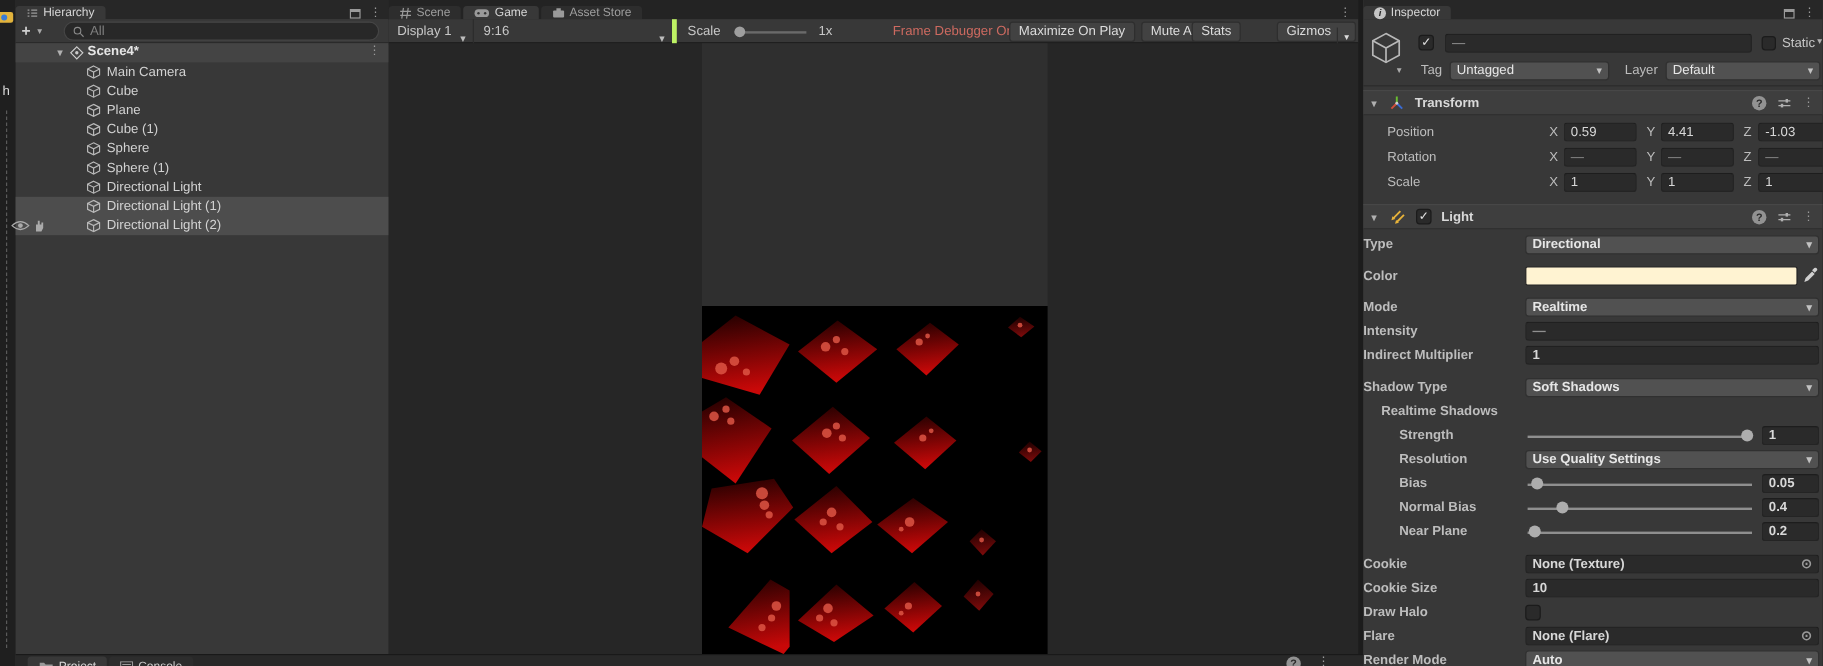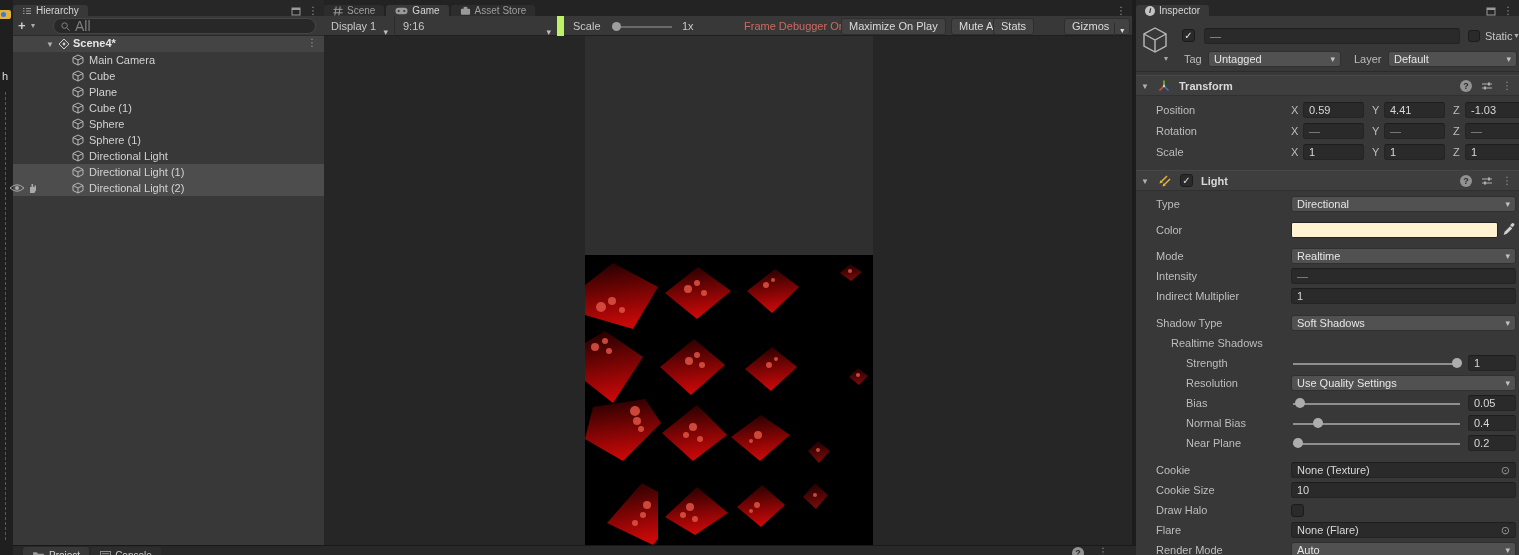--- a/index.html
+++ b/index.html
@@ -29,41 +29,41 @@
   .strip-h { position:absolute; left:2px; top:70px; color:#dddddd; }
   .strip-dash { position:absolute; left:5px; top:92px; height:448px; border-left:1px dashed #5a5a5a; }
 
   
   .panel-hier { position:absolute; left:13px; top:0; width:311px; height:555px; background:#383838; z-index:2; }
   .panel-hier .tabbar { background:#272727; }
   .hier-toolbar { position:relative; height:20px; background:#383838; border-bottom:1px solid #2a2a2a; }
   .hier-plus { position:absolute; left:5px; top:2px; font-size:13px; font-weight:bold; color:#cfcfcf; }
   .hier-plus-caret { position:absolute; left:18px; top:5px; font-size:8px; color:#aaaaaa; }
   .hier-search { position:absolute; left:40px; right:8px; top:2px; height:16px; background:#282828; border:1px solid #454545; border-radius:8px; display:flex; align-items:center; padding:0 6px; gap:4px; }
-  .hier-search input { flex:1; background:transparent; border:none; outline:none; color:#c0c0c0; font-family:inherit; font-size:14px; }
+  .hier-search input { flex:1; background:transparent; border:none; outline:none; color:#c0c0c0; font-family:inherit; font-size:11px; }
   .hier-search input::placeholder { color:#7f7f7f; }
   .scene-row { position:relative; height:16px; background:#444444; display:flex; align-items:center; }
   .scene-row .fold { position:absolute; left:33px; top:4px; font-size:8px; color:#b0b0b0; }
   .scene-row .sicon { position:absolute; left:45px; top:2px; }
   .scene-row .slabel { position:absolute; left:60px; top:1px; font-weight:bold; color:#e6e6e6; }
   .scene-row .kebab { position:absolute; right:7px; top:2px; }
   .hier-list { position:relative; }
   .hrow { position:relative; height:16px; display:flex; align-items:center; padding-left:59px; gap:5px; color:#d2d2d2; }
   .hrow.f-selected { background:#4d4d4d; }
   .hrow .gutter-eye, .hrow .gutter-hand { display:none; }
   .hrow.f-gutter .gutter-eye { display:block; position:absolute; left:-4px; top:3px; }
   .hrow.f-gutter .gutter-hand { display:block; position:absolute; left:14px; top:2px; }
 
   
   .panel-game { position:absolute; left:324px; top:0; width:808px; height:555px; background:#262626; z-index:2; }
   .panel-game .tabbar { background:#232323; }
   .game-toolbar { position:relative; height:21px; background:#383838; border-bottom:2px solid #1f1f1f; color:#c8c8c8; }
   .gt-display { position:absolute; left:0; top:0; width:71px; height:21px; border-right:1px solid #2c2c2c; line-height:20px; padding-left:7px; }
   .gt-display .dd-arrow, .gt-aspect .dd-arrow { position:absolute; right:6px; top:6px; font-size:9px; color:#bcbcbc; }
-  .gt-aspect { position:absolute; left:72px; top:0; width:168px; height:21px; border-right:7px solid #bef264; line-height:20px; padding-left:7px; }
+  .gt-aspect { position:absolute; left:72px; top:0; width:168px; height:21px; border-right:4px solid #bef264; line-height:20px; padding-left:7px; }
   .gt-scale-label { position:absolute; left:249px; top:4px; }
   .gt-slider { position:absolute; left:288px; top:10px; width:60px; height:2px; background:#6a6a6a; }
   .gt-slider .knob { position:absolute; left:0px; top:-4px; width:9px; height:9px; border-radius:50%; background:#9e9e9e; }
   .gt-scale-val { position:absolute; left:358px; top:4px; }
   .gt-fd { position:absolute; left:420px; top:4px; color:#cd6a60; }
   .gt-btn { position:absolute; top:2px; height:17px; background:#424242; border:1px solid #2e2e2e; border-radius:3px; line-height:15px; padding:0 7px; color:#dcdcdc; }
   .gt-max { left:517px; } .gt-mute { left:627px; } .gt-stats { left:669px; }
   .gt-gizmos { left:740px; padding-right:20px; }
   .gt-gizmos .dd-arrow { position:absolute; right:5px; top:4px; font-size:8px; border-left:1px solid #2e2e2e; padding-left:5px; }
   .game-content { position:absolute; left:0; top:36px; width:808px; height:509px; background:#262626; overflow:hidden; }
@@ -93,21 +93,21 @@
   .layer-label { position:absolute; left:218px; top:37px; color:#bdbdbd; }
   .layer-dd { position:absolute; left:252px; top:35px; width:129px; }
 
   .comp-header { position:relative; height:21px; background:#3e3e3e; border-top:1px solid #474747; border-bottom:1px solid #303030; display:flex; align-items:center; }
   .comp-header .fold { position:absolute; left:5px; top:6px; font-size:8px; color:#b0b0b0; }
   .comp-header .cicon { margin-left:21px; }
   .comp-header .ctitle { font-weight:bold; color:#d9d9d9; margin-left:8px; }
   .comp-header .hicons { margin-left:auto; display:flex; align-items:center; gap:9px; padding-right:7px; }
   .comp-header .ccb { margin-left:8px; }
 
-  .irow { display:flex; align-items:center; height:20px; padding-left:20px; padding-right:3px; }
+  .irow { display:flex; align-items:center; height:20px; padding-right:3px;font-weight:bold; }
   .irow .ilabel { flex:0 0 135px; color:#bdbdbd; white-space:nowrap; overflow:hidden; }
   .irow .ival { flex:1; display:flex; align-items:center; min-width:0; }
   .irow .ival .dropdown, .irow .ival .field { flex:1; }
   .irow.indent1 .ilabel { padding-left:15px; flex-basis:135px; }
   .irow.indent2 .ilabel { padding-left:30px; flex-basis:135px; }
   .gap-top { margin-top:7px; }
 
   .t-rows { padding:3px 0 4px 0; }
   .t-row { display:flex; align-items:center; height:21px; padding-left:20px; padding-right:3px; }
   .t-row .ilabel { flex:0 0 135px; color:#bdbdbd; }

